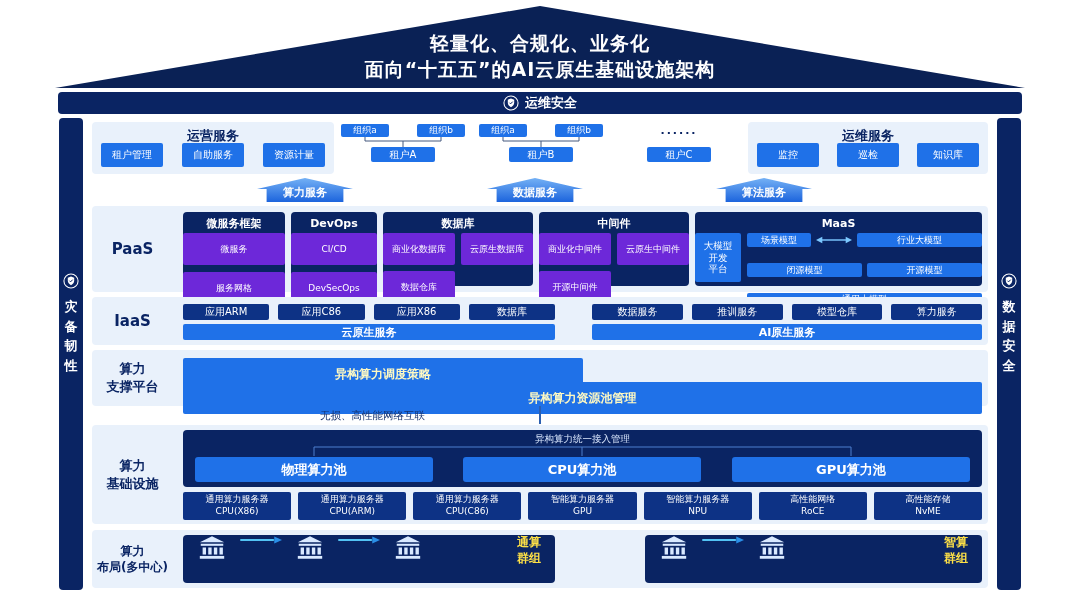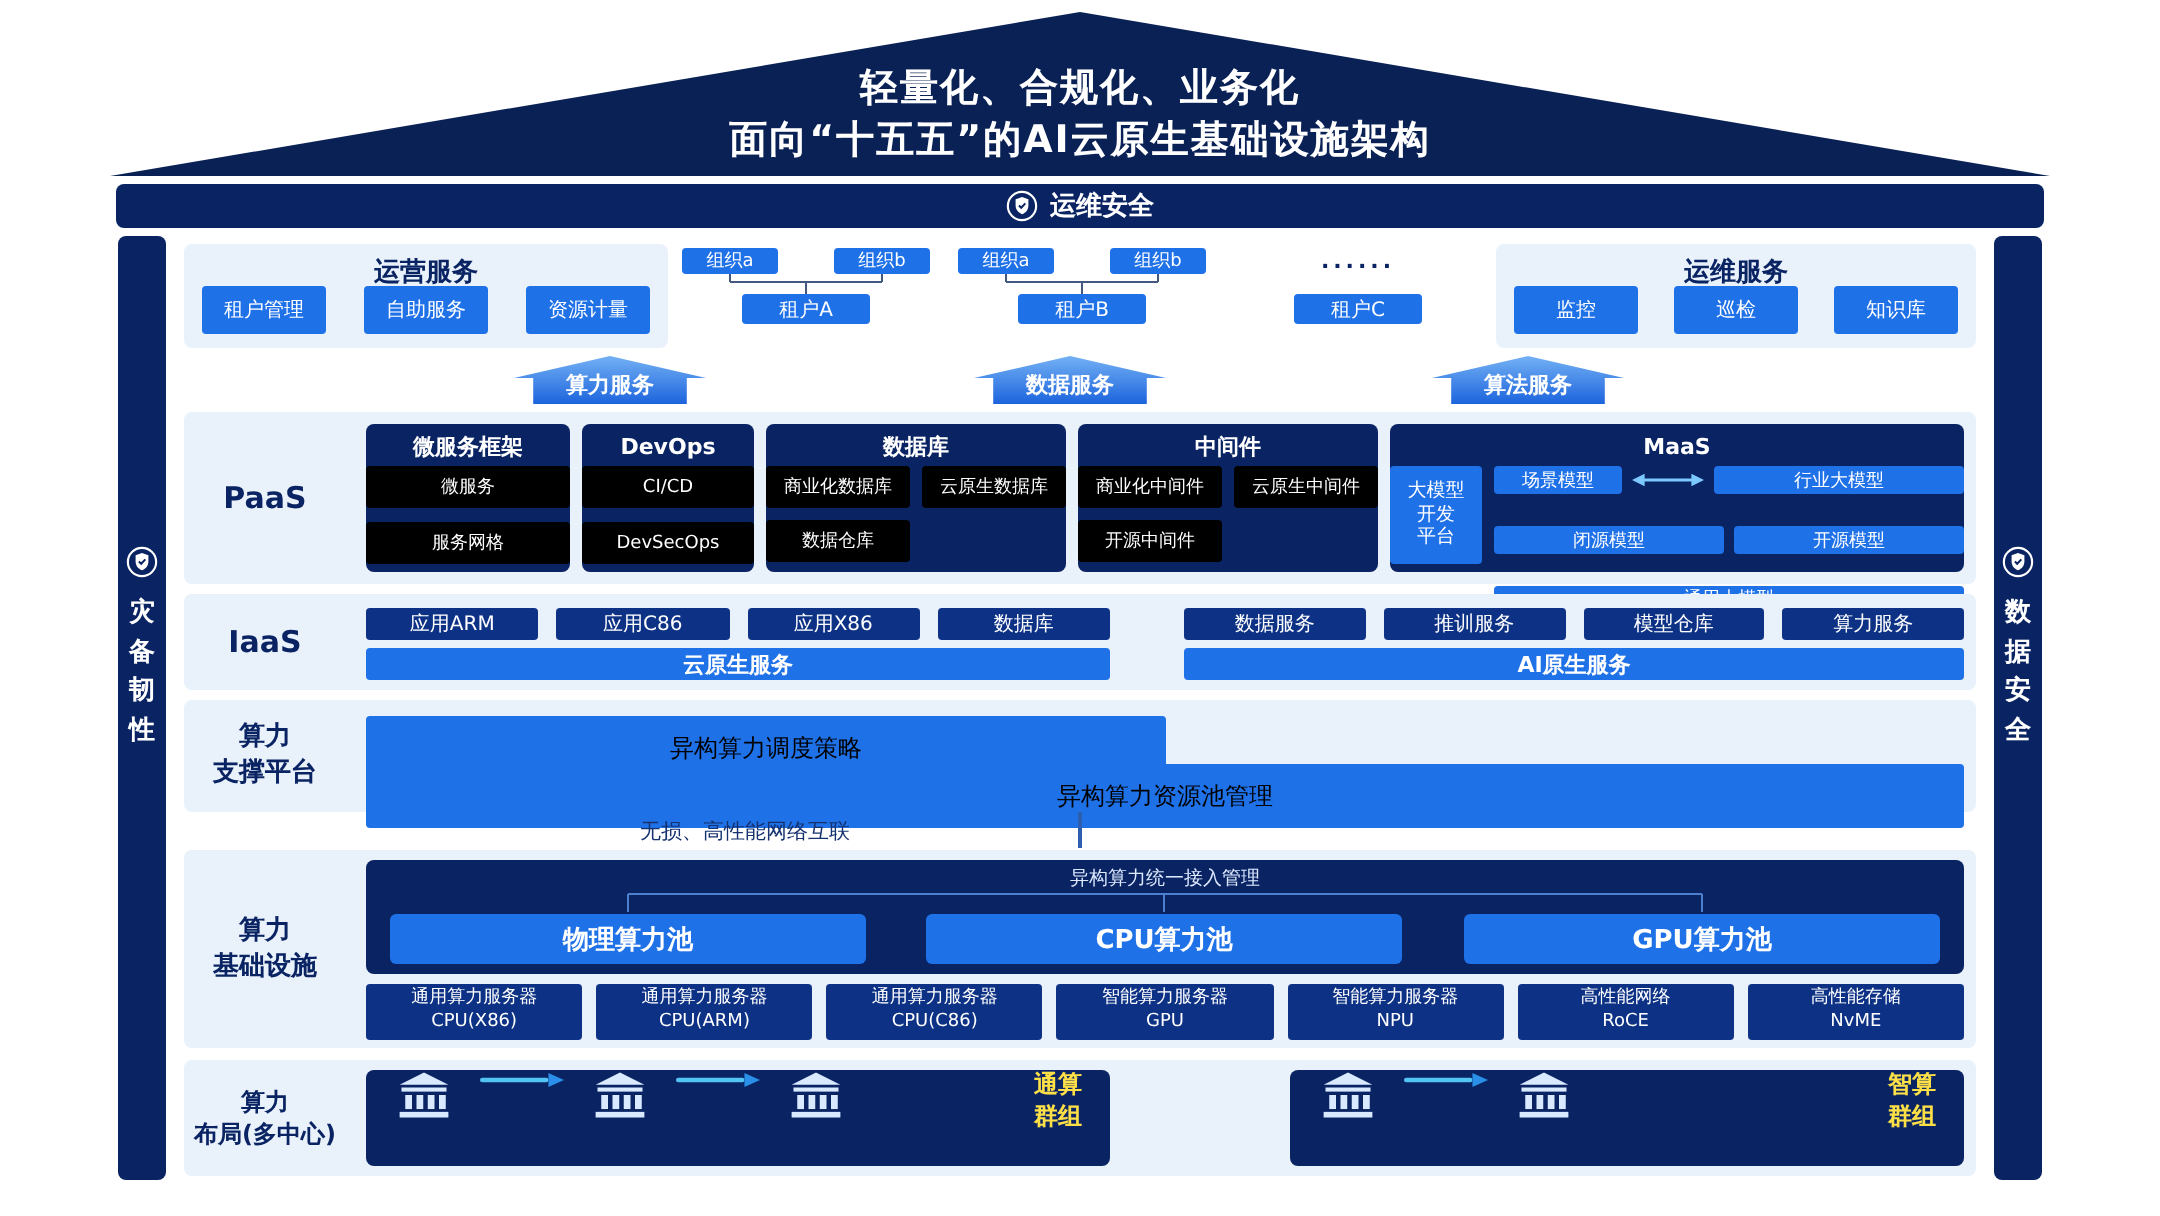--- a/index.html
+++ b/index.html
@@ -48,38 +48,38 @@
   .layer-label{position:absolute;left:0;top:0;bottom:0;width:81px;display:flex;flex-direction:column;align-items:center;justify-content:center;
                color:#0a2463;font-weight:bold;font-size:13px;line-height:1.35;text-align:center}
   .layer-label.big{font-size:15px}
   .layer-label.small{font-size:12px}
 
   
   .grp{position:absolute;top:6px;height:74px;background:#0a2463;border-radius:4px;padding:4px 0;color:#fff}
   .grp-title{text-align:center;font-size:11px;font-weight:bold;height:17px;line-height:15px}
   .gcol{display:flex;flex-direction:column;gap:7px}
   .grow{display:flex;gap:6px;margin-bottom:6px}
-  .gbtn{background:#000000;color:#fff;font-size:9px;height:21px;display:flex;align-items:center;justify-content:center;border-radius:2px;padding:0 2px}
+  .gbtn{background:#6d28d9;color:#fff;font-size:9px;height:32px;display:flex;align-items:center;justify-content:center;border-radius:2px;padding:0 2px}
   .f1{flex:1}.hw{width:calc(50% - 3px)}
   .maas-body{display:flex;gap:6px;height:49px}
   .maas-platform{width:46px;background:#1f71e8;border-radius:2px;display:flex;flex-direction:column;align-items:center;justify-content:center;font-size:9.5px;line-height:1.25}
   .maas-grid{flex:1;display:flex;flex-direction:column;gap:16px}
   .maas-row{display:flex;align-items:center;gap:5px}
   .mbtn{background:#1f71e8;color:#fff;font-size:9px;height:14px;display:flex;align-items:center;justify-content:center;border-radius:2px;padding:0 4px}
   .mbtn.w1{width:64px}.mbtn.f1{flex:1}
   .dbl-arrow{width:36px;height:8px;flex:none}
 
   
   .iaas-grp{position:absolute;top:7px;height:36px;display:flex;flex-direction:column;gap:4px}
   .ibtn-row{display:flex;gap:9px;height:16px}
   .ibtn{flex:1;background:#0d3285;color:#fff;font-size:10px;display:flex;align-items:center;justify-content:center;border-radius:2px}
   .ibar{height:16px;background:#1f71e8;color:#fff;font-size:11px;font-weight:bold;display:flex;align-items:center;justify-content:center;border-radius:2px}
 
   
-  .bar{position:absolute;height:32px;background:#1f71e8;border-radius:2px;color:#000000;font-size:12px;font-weight:normal;display:flex;align-items:center;justify-content:center}
+  .bar{position:absolute;height:32px;background:#1f71e8;border-radius:2px;color:#fef9c3;font-size:12px;font-weight:bold;display:flex;align-items:center;justify-content:center}
 
   
   .net-note{position:absolute;left:320px;top:409px;width:210px;text-align:left;font-size:10.5px;color:#15316e}
   .net-line{position:absolute;left:539px;top:406px;width:2px;height:18px;background:#2c5fb0}
 
   
   .pool-wrap{position:absolute;left:91px;top:5px;width:799px;height:57px;background:#0a2463;border-radius:4px}
   .access-label{position:absolute;top:3px;left:0;width:100%;text-align:center;color:#dce9ff;font-size:9.5px}
   .bracket{position:absolute;top:16px;left:0;width:799px;height:10px}
   .pool{position:absolute;top:27px;width:238px;height:25px;background:#1f71e8;border-radius:3px;color:#fff;font-size:13px;font-weight:bold;display:flex;align-items:center;justify-content:center}

